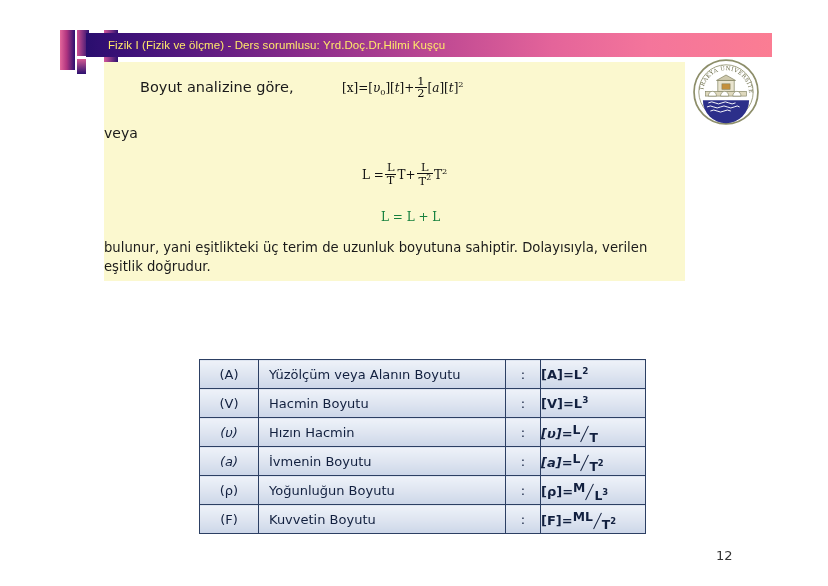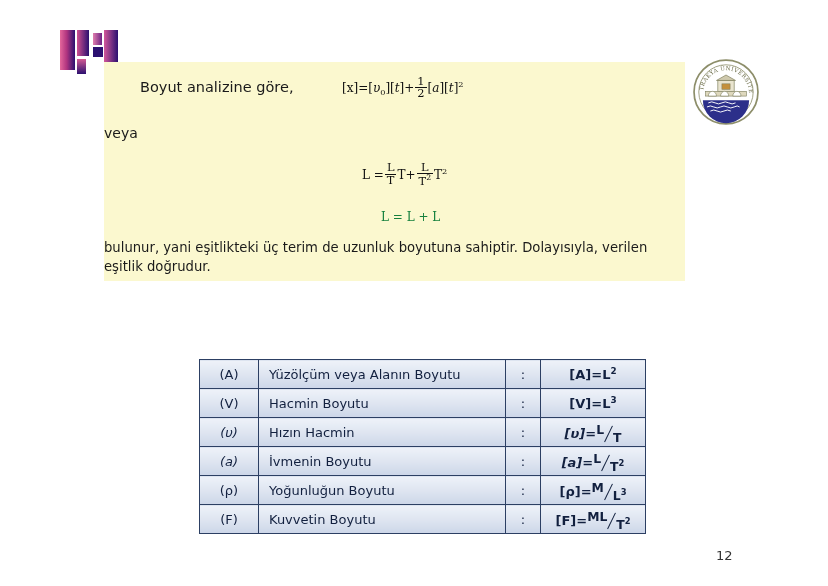--- a/index.html
+++ b/index.html
@@ -209,21 +209,21 @@
     height: 28px;
     font-size: 13px;
     color: #12203f;
     font-family: "DejaVu Sans", sans-serif;
     padding: 0;
     vertical-align: middle;
   }
   .col-sym  { width: 58px;  text-align: center; }
   .col-desc { width: 236px; text-align: left; padding-left: 10px !important; }
   .col-colon{ width: 34px;  text-align: center; }
-  .col-val  { width: 104px; text-align: center; font-weight: bold; }
+  .col-val  { width: 104px; font-weight: bold; }
 
   
   .dfrac {
     display: inline-block;
     white-space: nowrap;
     position: relative;
     top: 0px;
   }
   .dfrac .dn { position: relative; top: -4px; font-size: 0.95em; }
   .dfrac .sl {
@@ -263,20 +263,23 @@
 
   <div class="deco">
     <i class="sq1"></i>
     <i class="sq2"></i>
     <i class="sq3"></i>
     <i class="sq4"></i>
     <i class="sq5"></i>
     <i class="sq6"></i>
   </div>
 
+  <div class="titlebar">
+    <span>Fizik I (Fizik ve ölçme) - Ders sorumlusu: Yrd.Doç.Dr.Hilmi Kuşçu</span>
+  </div>
 
   <div class="seal">
     <svg viewBox="0 0 100 100" width="68" height="68" aria-hidden="true">
       <circle cx="50" cy="50" r="47" fill="#ffffff" stroke="#8d8e6a" stroke-width="2.5"></circle>
       <circle cx="50" cy="50" r="40" fill="#ffffff" stroke="#8d8e6a" stroke-width="1.2"></circle>
       <path id="arcpath" d="M 16,52 A 34,34 0 0 1 84,52" fill="none"></path>
       <text font-size="8.2" fill="#6c6d49" font-family="DejaVu Serif, serif" letter-spacing="0.6">
         <textPath href="#arcpath" startOffset="4%">TRAKYA ÜNİVERSİTESİ</textPath>
       </text>
 

